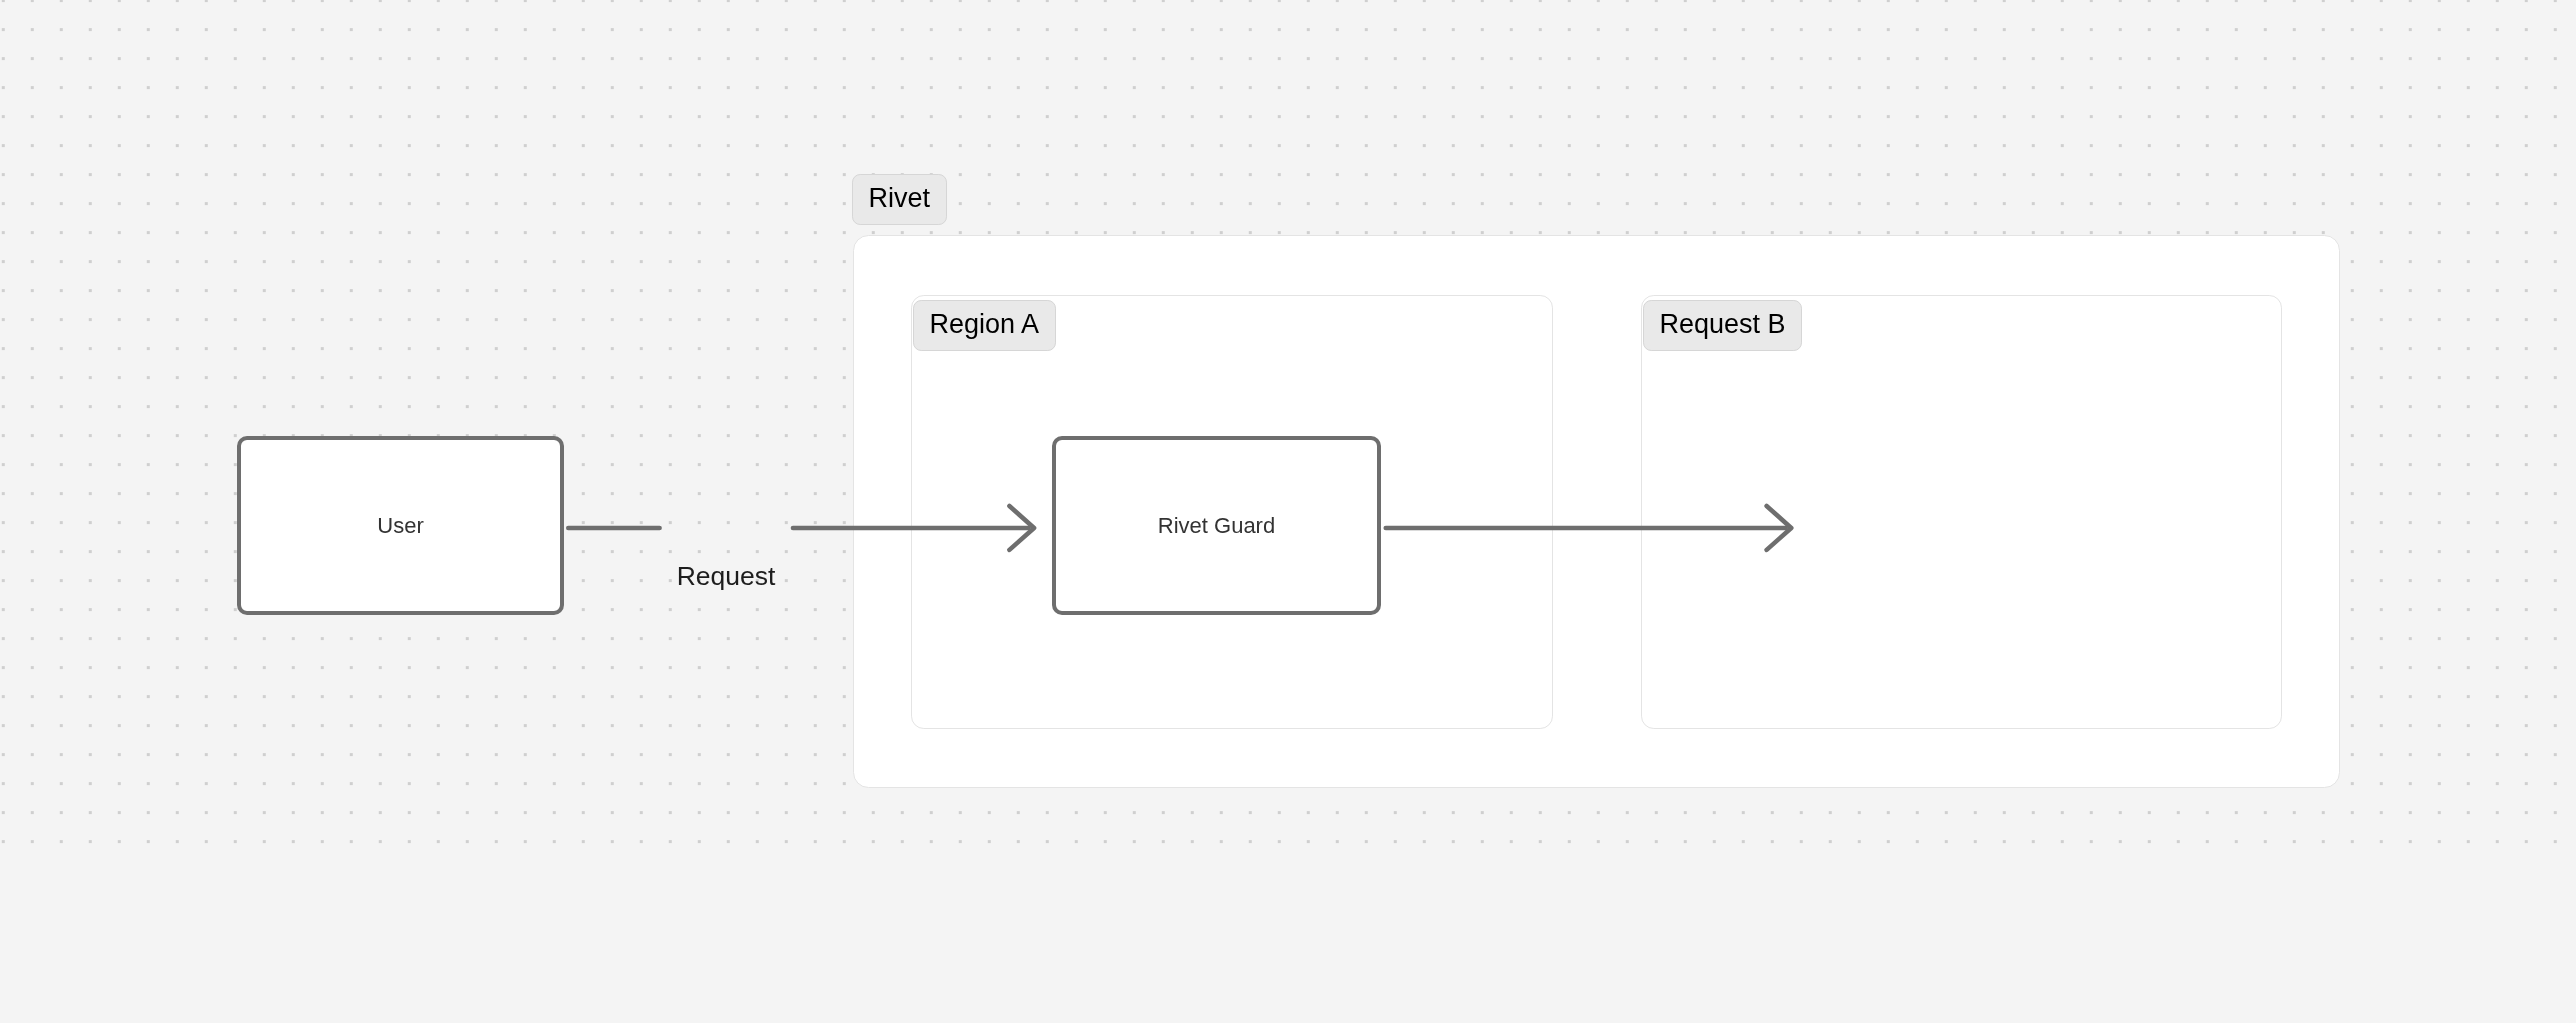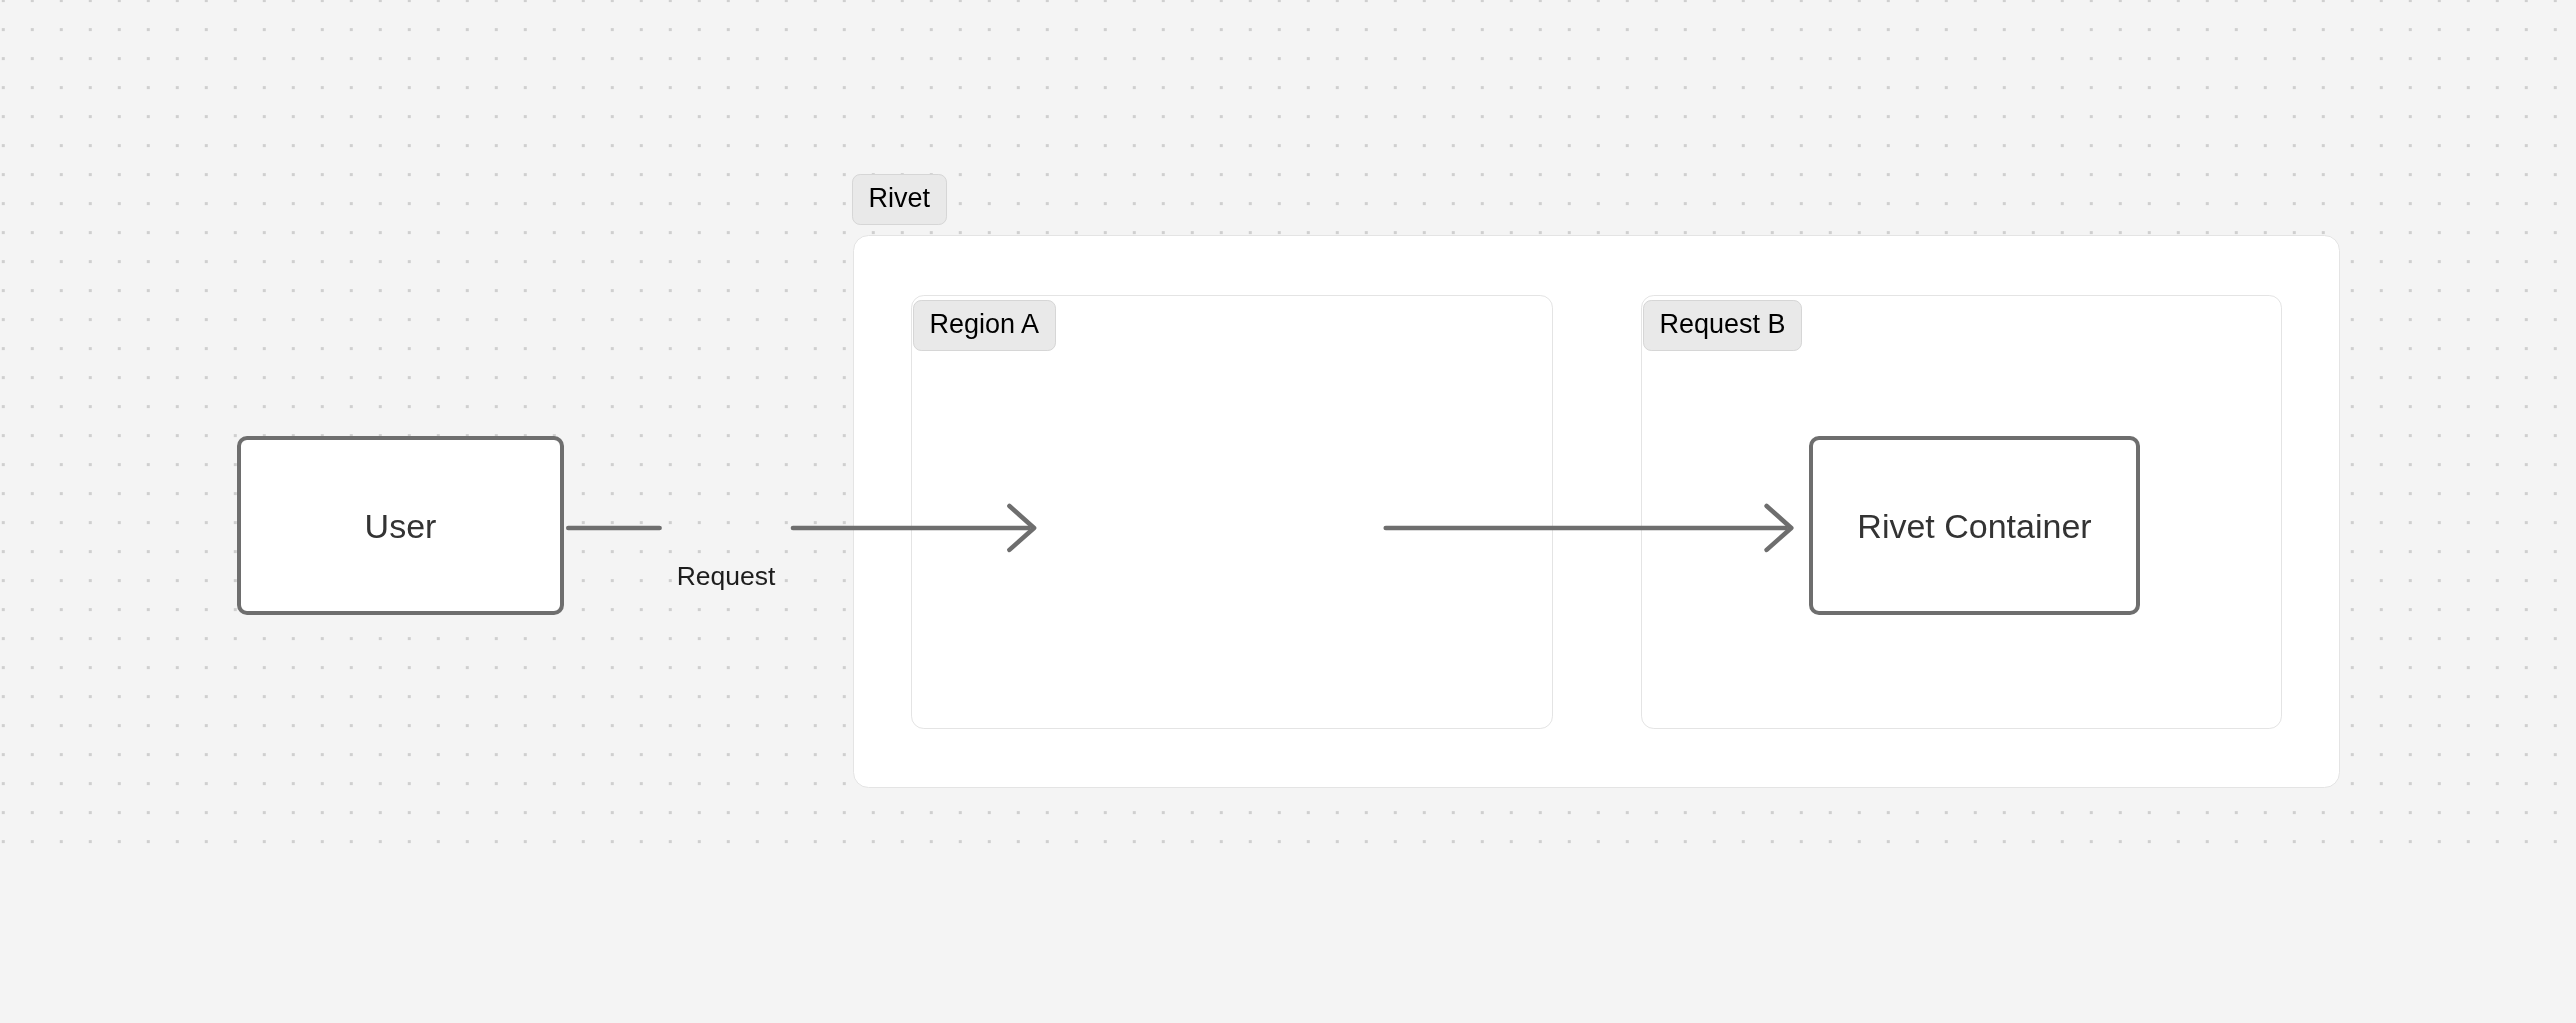--- a/index.html
+++ b/index.html
@@ -76,21 +76,21 @@
   .node {
     position: absolute;
     background: #ffffff;
     border: 4.6px solid #6e6e6e;
     border-radius: 10px;
     box-sizing: border-box;
     display: flex;
     align-items: center;
     justify-content: center;
     color: #333333;
-    font-size: 34px;
+    font-size: 22px;
     line-height: 1;
     white-space: nowrap;
   }
   .node.user            { left: 237px;  top: 436px; width: 327px; height: 179px; }
   .node.rivet-guard     { left: 1052px; top: 436px; width: 329px; height: 179px; }
   .node.rivet-container { left: 1809px; top: 436px; width: 331px; height: 179px; }
 
   
   #edges {
     position: absolute;
@@ -148,19 +148,19 @@
       <path class="edge-path" d="M 1934 554 L 1961 578 L 1934 602"></path>
     </g>
   </svg>
 
   <div class="edge-label request">Request</div>
 
   <div class="node user">
     <span>User</span>
   </div>
 
+  <div class="node rivet-guard">
+    <span>Rivet Guard</span>
+  </div>
 
-  <div class="node rivet-container">
-    <span>Rivet Container</span>
-  </div>
 
 </div>
 
 
 </body></html>

